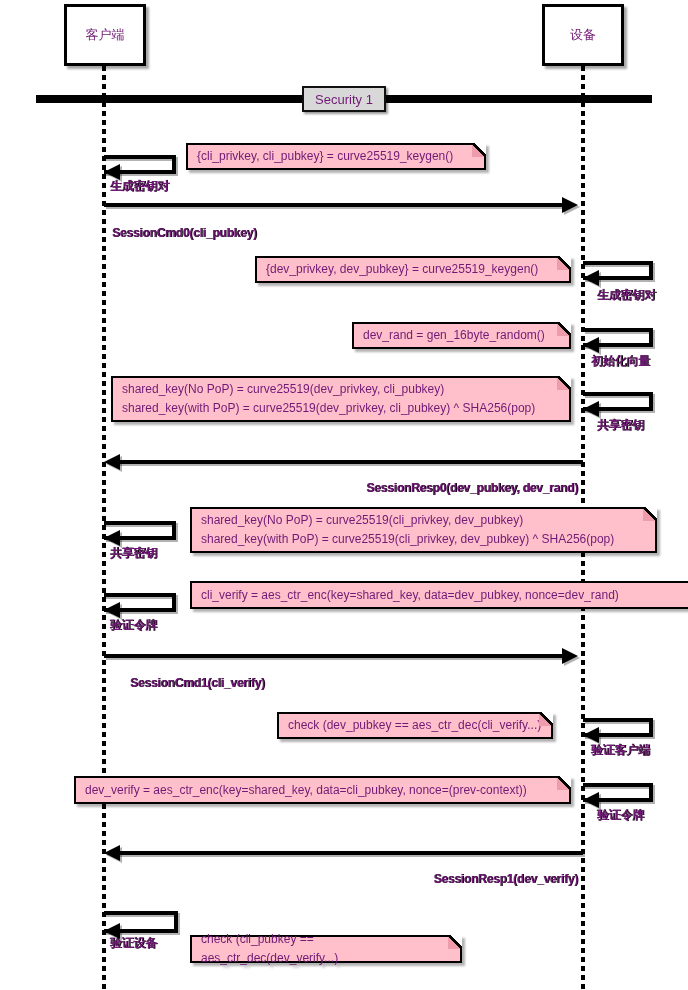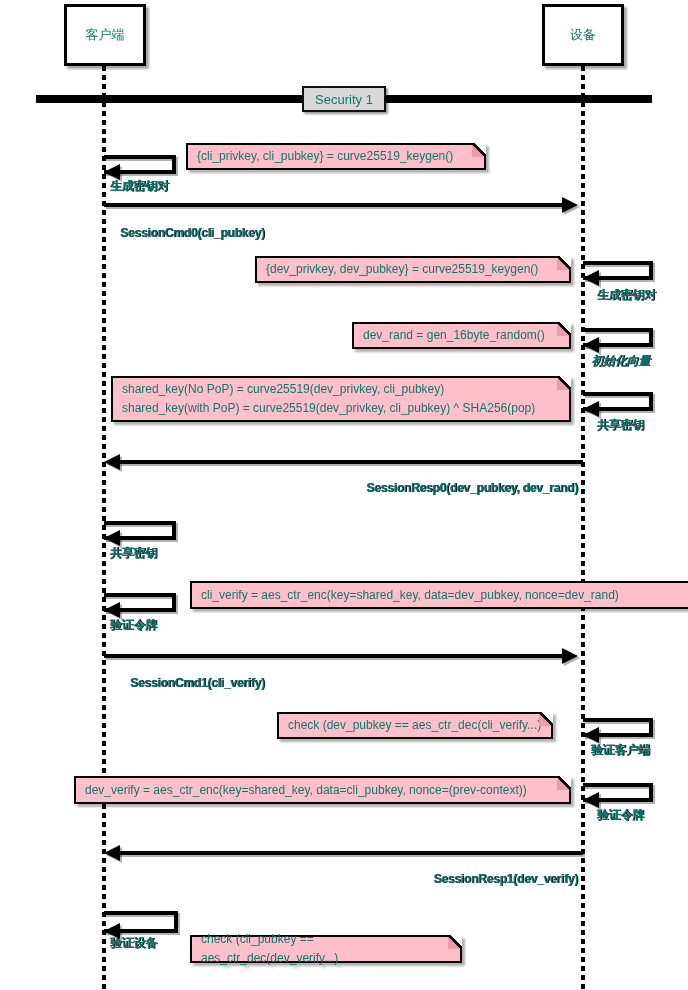--- a/index.html
+++ b/index.html
@@ -1,18 +1,18 @@
 <!DOCTYPE html>
 <html><head>
 <meta charset="utf-8">
 <style>
   html,body{margin:0;padding:0;background:#fff;}
   #stage{
     position:relative;width:688px;height:990px;background:#fff;overflow:hidden;
-    font-family:"Liberation Sans","DejaVu Sans",sans-serif;color:#0f766e;
+    font-family:"Liberation Sans","DejaVu Sans",sans-serif;color:#701a75;
   }
   .actor{
     position:absolute;width:82px;height:62px;background:#fff;border:3px solid #000;
     display:flex;align-items:center;justify-content:center;font-size:13px;
     filter:drop-shadow(3px 3px 1px rgba(0,0,0,0.35));box-sizing:border-box;
   }
   .lifeline{
     position:absolute;width:4px;
     background:repeating-linear-gradient(to bottom,#000 0 5px,transparent 5px 9px);
   }
@@ -64,47 +64,49 @@
   <div class="divider-bar"></div>
   <div class="divider-label">
     <span>Security 1</span>
   </div>
 
   <div class="self-label" style="left:110px;top:138px;">生成密钥对</div>
   <div class="loop" style="left:104px;top:155px;width:72px;height:19px;"></div>
   <div class="head head-l" style="left:104px;top:164px;"></div>
   <div class="note" style="left:186px;top:143px;width:300px;height:27px;">{cli_privkey, cli_pubkey} = curve25519_keygen()</div>
 
-  <div class="msg-label" style="left:120px;top:186px;">SessionCmd0(cli_pubkey)</div>
+  <div class="msg-label" style="left:112px;top:186px;">SessionCmd0(cli_pubkey)</div>
   <div class="hline" style="left:104px;top:203px;width:461px;"></div>
   <div class="head head-r" style="left:562px;top:197px;"></div>
 
   <div class="note" style="left:255px;top:256px;width:316px;height:27px;">{dev_privkey, dev_pubkey} = curve25519_keygen()</div>
   <div class="self-label" style="left:597px;top:247px;">生成密钥对</div>
   <div class="loop" style="left:583px;top:261px;width:70px;height:19px;"></div>
   <div class="head head-l" style="left:583px;top:270px;"></div>
 
   <div class="note" style="left:352px;top:322px;width:219px;height:27px;">dev_rand = gen_16byte_random()</div>
-  <div class="self-label" style="left:591px;top:313px;font-style:italic;">初始化向量</div>
+  <div class="self-label" style="left:591px;top:313px;">初始化向量</div>
   <div class="loop" style="left:583px;top:328px;width:70px;height:19px;"></div>
   <div class="head head-l" style="left:583px;top:337px;"></div>
 
   <div class="note" style="left:111px;top:376px;width:460px;height:46px;">shared_key(No PoP) = curve25519(dev_privkey, cli_pubkey)
 shared_key(with PoP) = curve25519(dev_privkey, cli_pubkey) ^ SHA256(pop)</div>
   <div class="self-label" style="left:597px;top:377px;">共享密钥</div>
   <div class="loop" style="left:583px;top:392px;width:70px;height:19px;"></div>
   <div class="head head-l" style="left:583px;top:401px;"></div>
 
   <div class="msg-label ralign" style="left:298px;top:441px;width:280px;">SessionResp0(dev_pubkey, dev_rand)</div>
   <div class="hline" style="left:118px;top:460px;width:465px;"></div>
   <div class="head head-l" style="left:104px;top:454px;"></div>
 
   <div class="self-label" style="left:110px;top:505px;">共享密钥</div>
   <div class="loop" style="left:104px;top:521px;width:72px;height:19px;"></div>
   <div class="head head-l" style="left:104px;top:530px;"></div>
+  <div class="note" style="left:190px;top:507px;width:467px;height:46px;">shared_key(No PoP) = curve25519(cli_privkey, dev_pubkey)
+shared_key(with PoP) = curve25519(cli_privkey, dev_pubkey) ^ SHA256(pop)</div>
 
   <div class="self-label" style="left:110px;top:577px;">验证令牌</div>
   <div class="loop" style="left:104px;top:593px;width:72px;height:19px;"></div>
   <div class="head head-l" style="left:104px;top:602px;"></div>
   <div class="note" style="left:190px;top:581px;width:523px;height:28px;">cli_verify = aes_ctr_enc(key=shared_key, data=dev_pubkey, nonce=dev_rand)</div>
 
   <div class="msg-label" style="left:130px;top:636px;">SessionCmd1(cli_verify)</div>
   <div class="hline" style="left:104px;top:654px;width:461px;"></div>
   <div class="head head-r" style="left:562px;top:648px;"></div>
 

